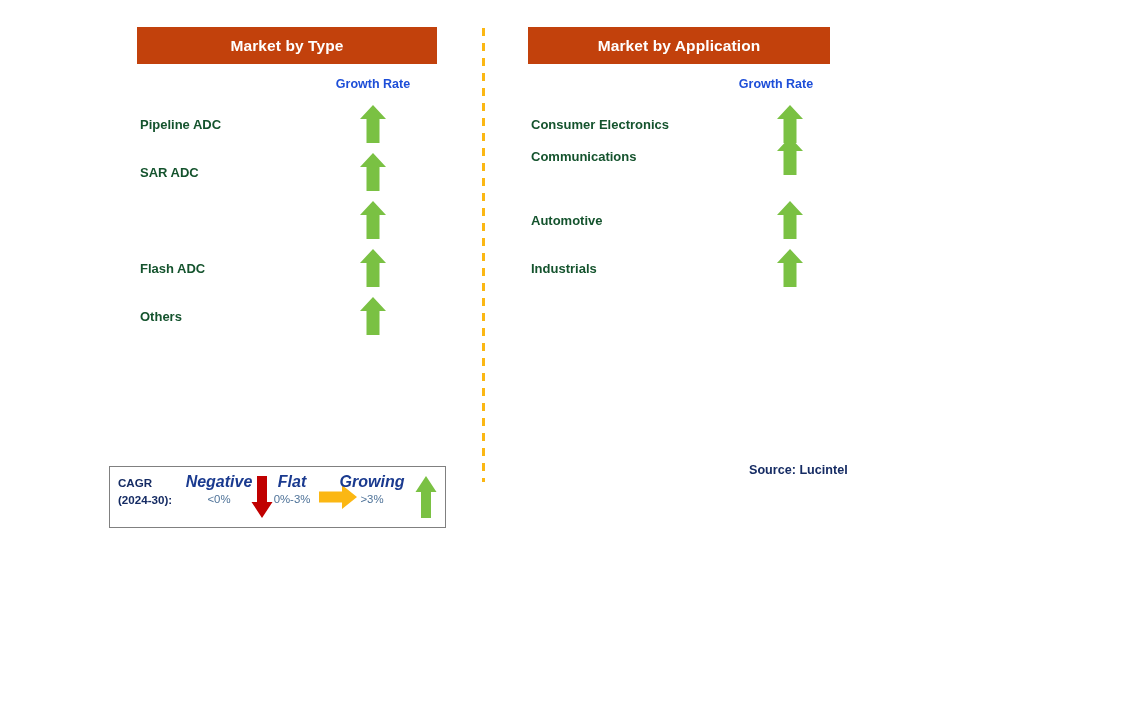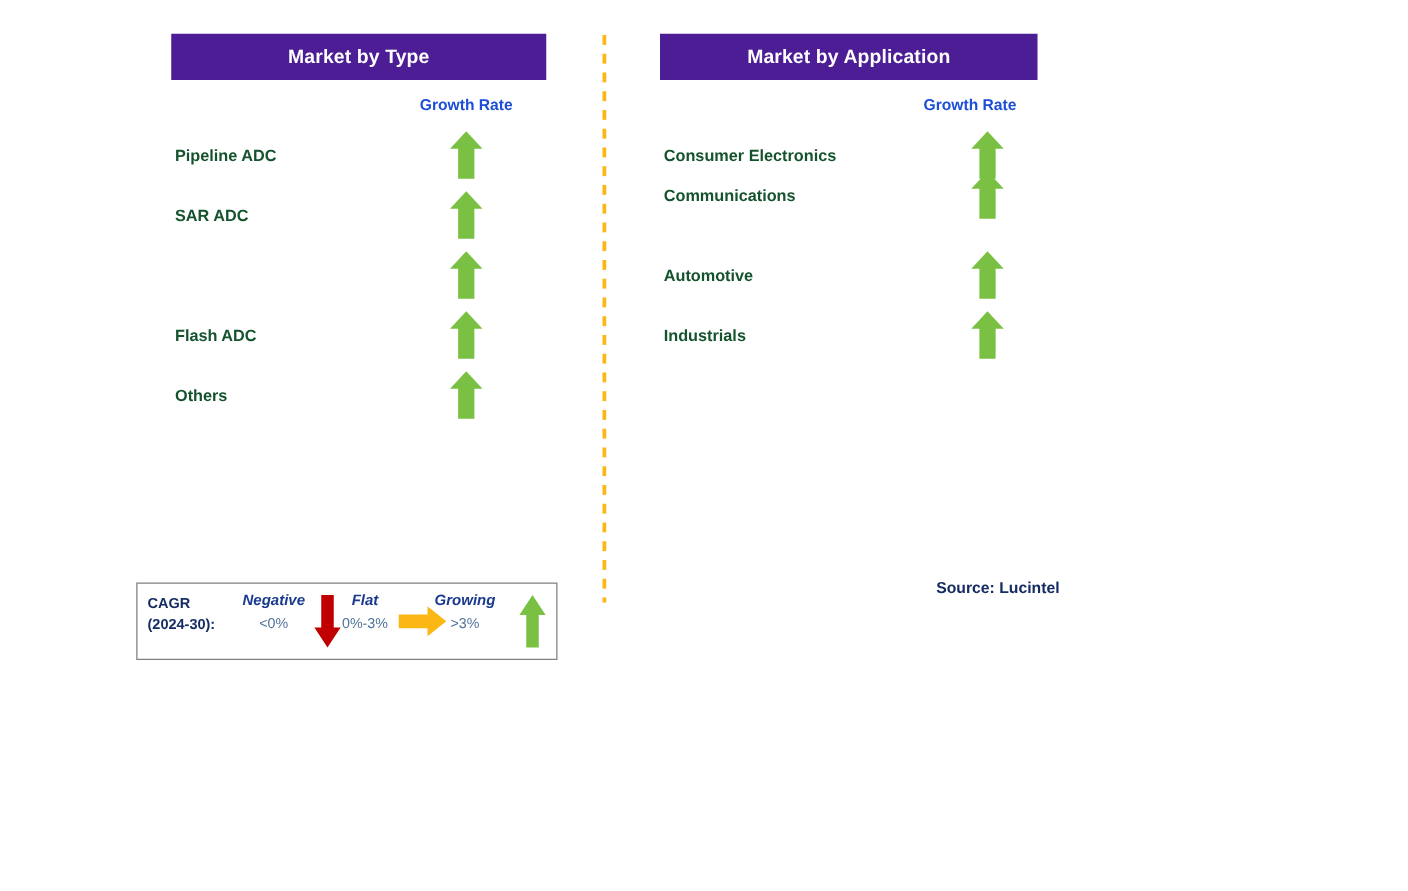--- a/index.html
+++ b/index.html
@@ -30,21 +30,21 @@
   }
   .panel-type        { left: 137px; width: 300px; }
   .panel-application { left: 528px; width: 302px; }
 
   .panel-header {
     position: absolute;
     top: 27px;
     left: 0;
     width: 100%;
     height: 37px;
-    background: #4c1d95;
+    background: #c2410c;
     display: flex;
     align-items: center;
     justify-content: center;
     text-align: center;
   }
   .panel-header-title {
     color: #ffffff;
     font-size: 15.5px;
     font-weight: bold;
     letter-spacing: 0.1px;
@@ -144,21 +144,21 @@
     top: 0;
     height: 50px;
     width: 74px;
   }
   .legend-item-name {
     position: absolute;
     top: 6px;
     left: 0;
     width: 100%;
     text-align: center;
-    font-size: 12px;
+    font-size: 16px;
     font-weight: bold;
     font-style: italic;
     color: #1a3a8f;
     white-space: nowrap;
   }
   .legend-item-range {
     position: absolute;
     top: 26px;
     left: 0;
     width: 100%;

